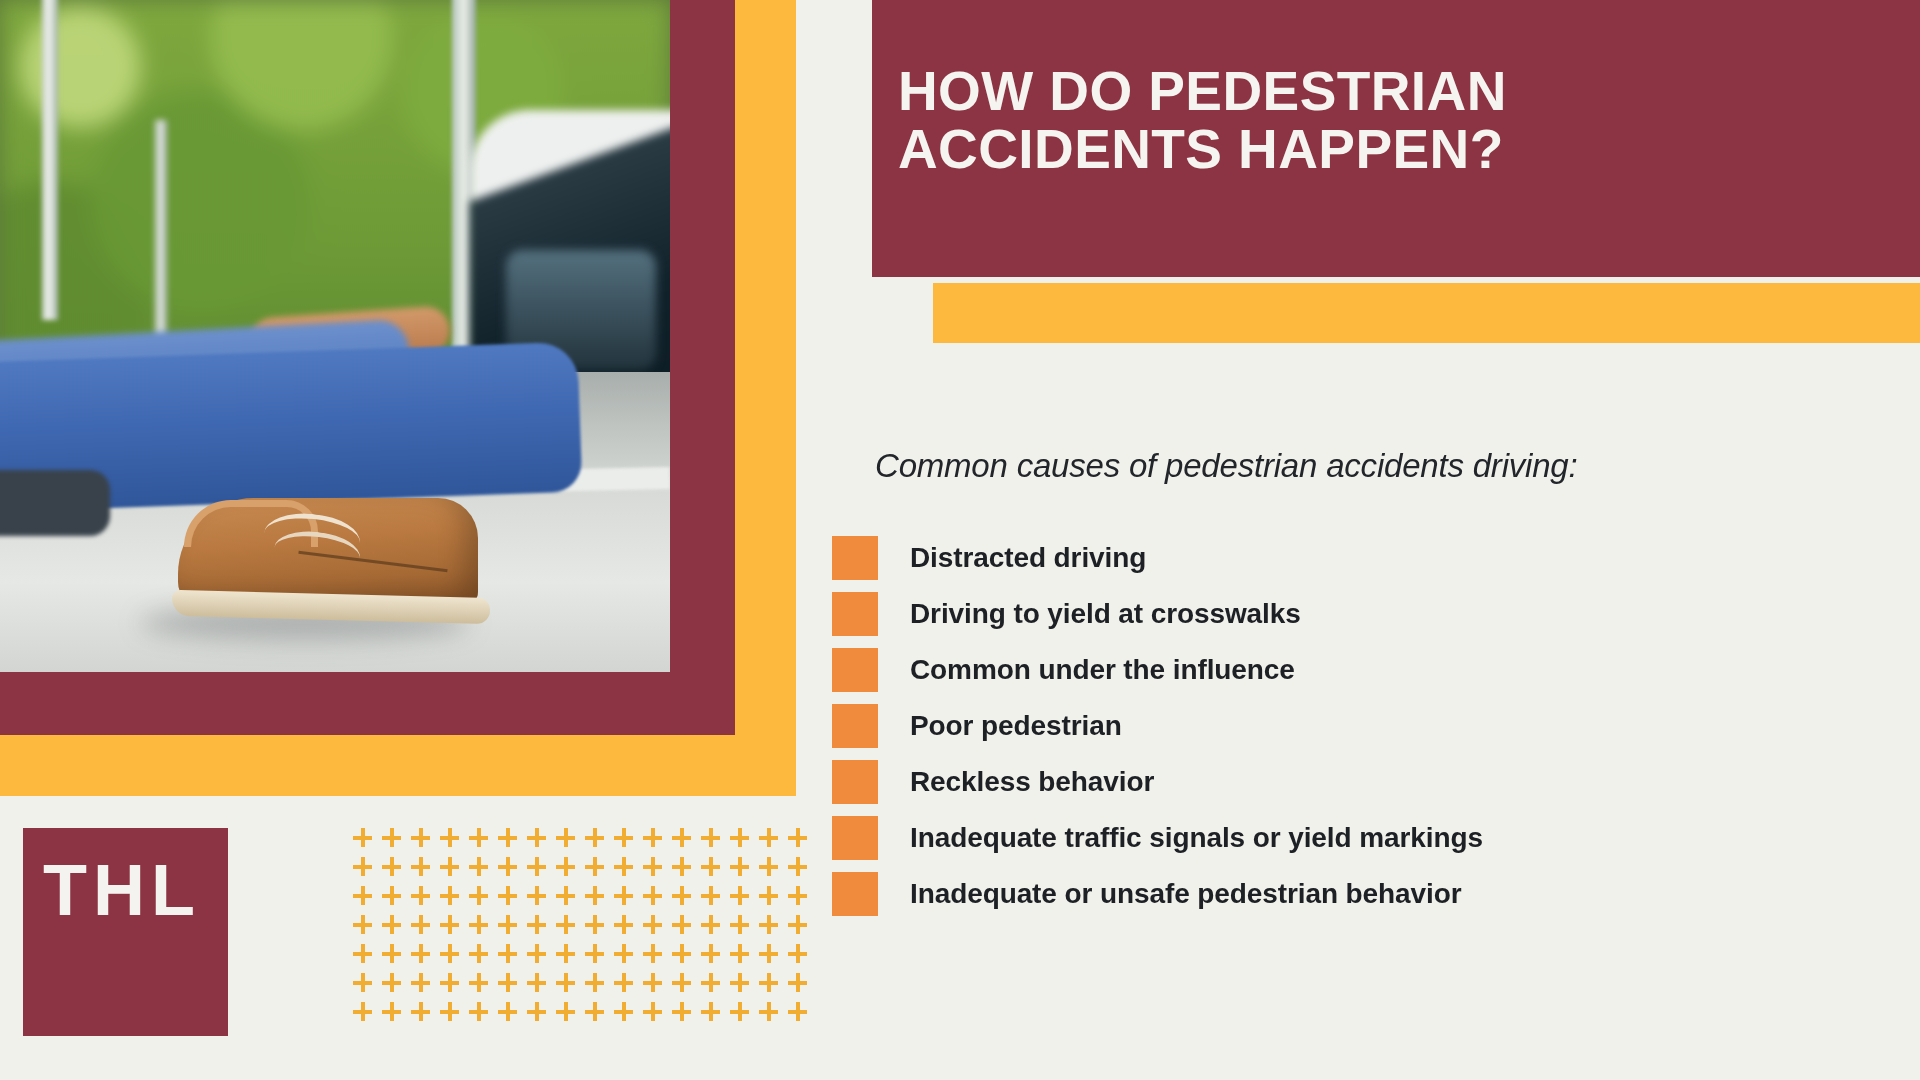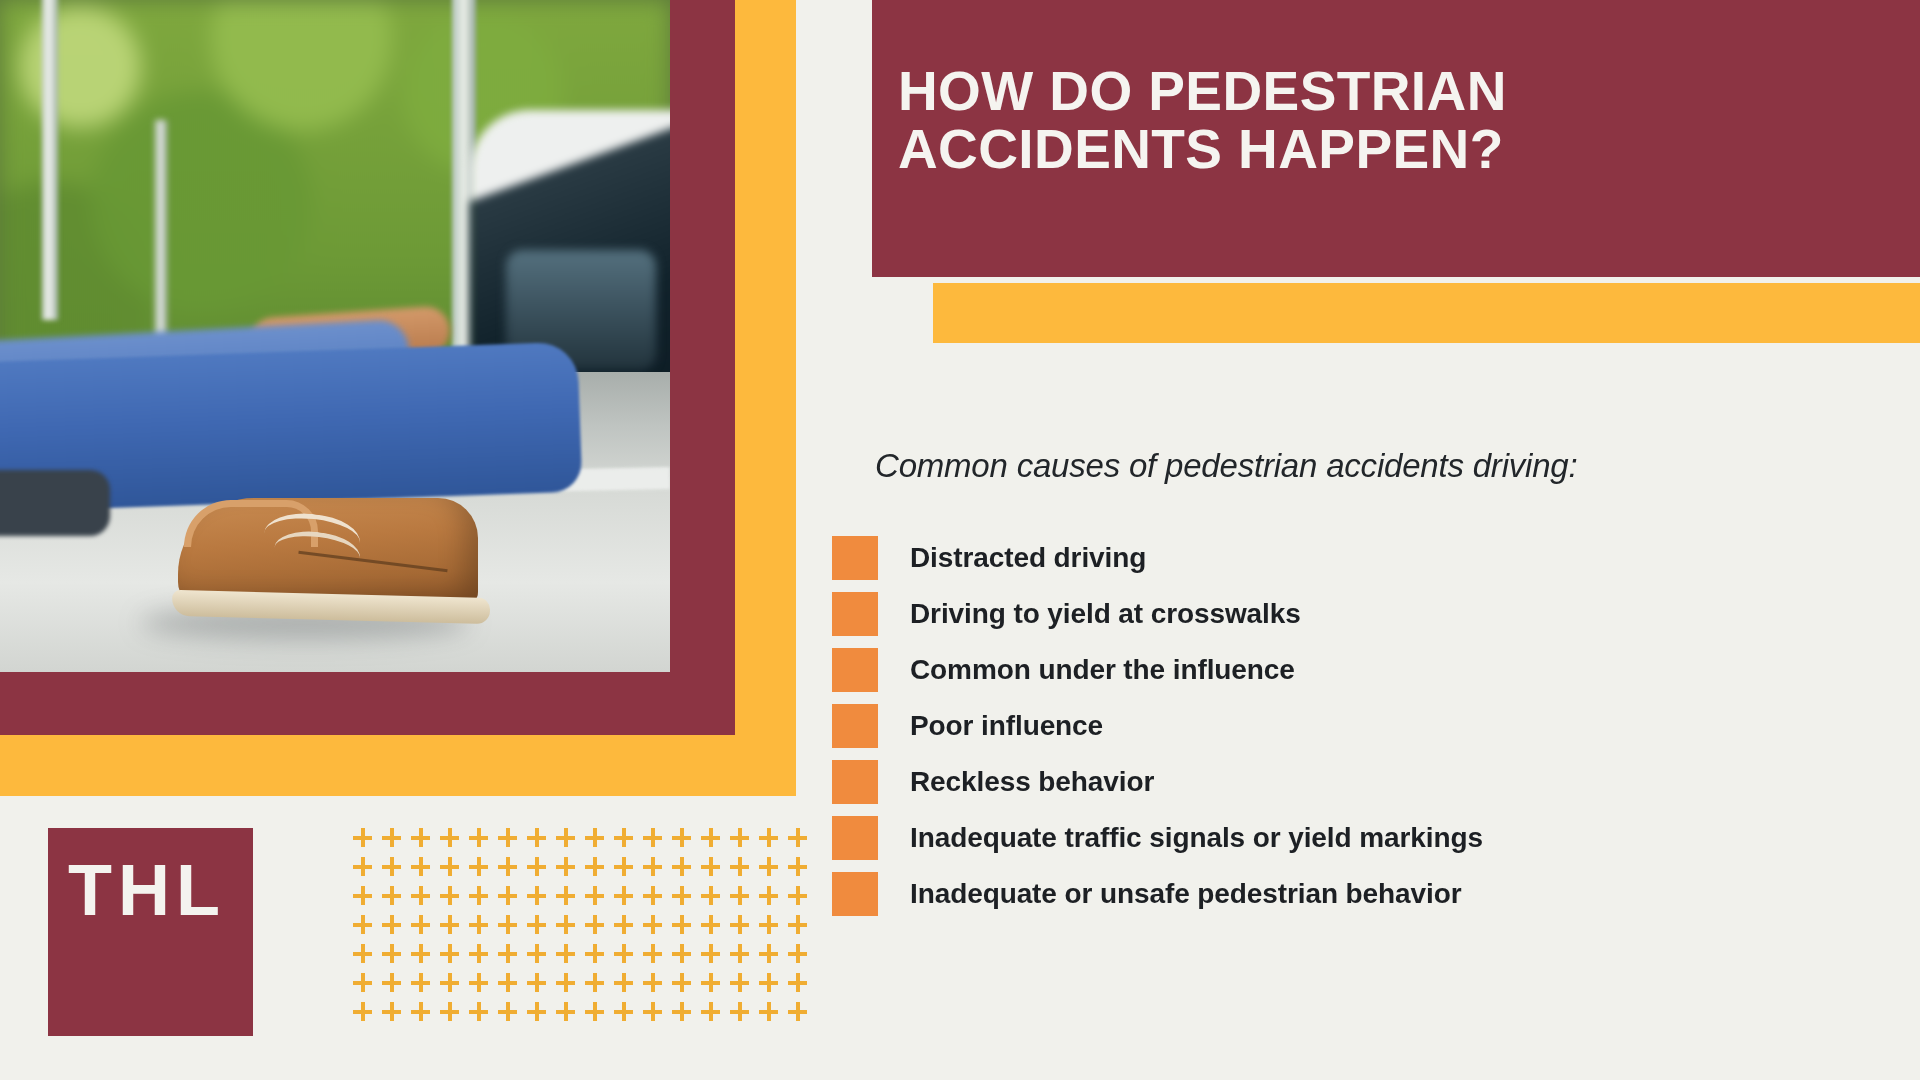--- a/index.html
+++ b/index.html
@@ -205,21 +205,21 @@
     left: 140px; top: 606px;
     width: 330px; height: 34px;
     background: rgba(80,86,88,.35);
     border-radius: 50%;
     filter: blur(12px);
   }
 
   
   .logo-box {
     position: absolute;
-    left: 48px;
+    left: 23px;
     top: 828px;
     width: 205px;
     height: 208px;
     background: #8c3443;
   }
   .logo-text {
     position: absolute;
     left: 20px;
     top: 26px;
     color: #f4f3ef;
@@ -490,21 +490,21 @@
       <div class="bullet-row">
         <div class="bullet-mark"></div>
         <div class="bullet-label">Driving to yield at crosswalks</div>
       </div>
       <div class="bullet-row">
         <div class="bullet-mark"></div>
         <div class="bullet-label">Common under the influence</div>
       </div>
       <div class="bullet-row">
         <div class="bullet-mark"></div>
-        <div class="bullet-label">Poor influence</div>
+        <div class="bullet-label">Poor pedestrian</div>
       </div>
       <div class="bullet-row">
         <div class="bullet-mark"></div>
         <div class="bullet-label">Reckless behavior</div>
       </div>
       <div class="bullet-row">
         <div class="bullet-mark"></div>
         <div class="bullet-label">Inadequate traffic signals or yield markings</div>
       </div>
       <div class="bullet-row">

